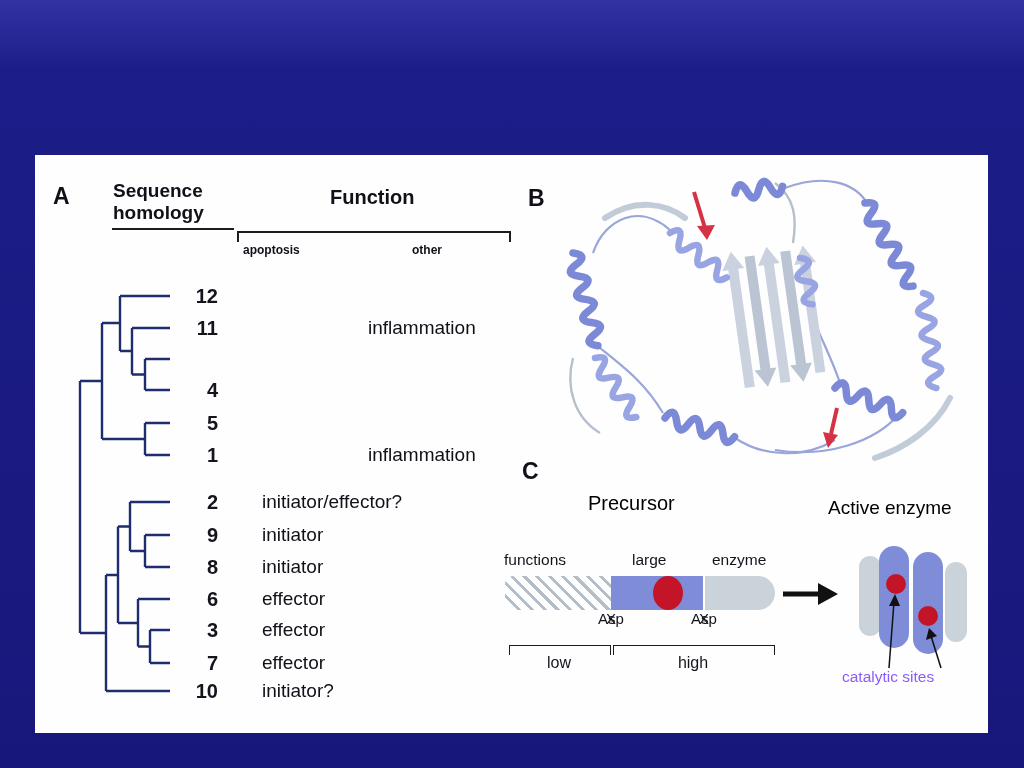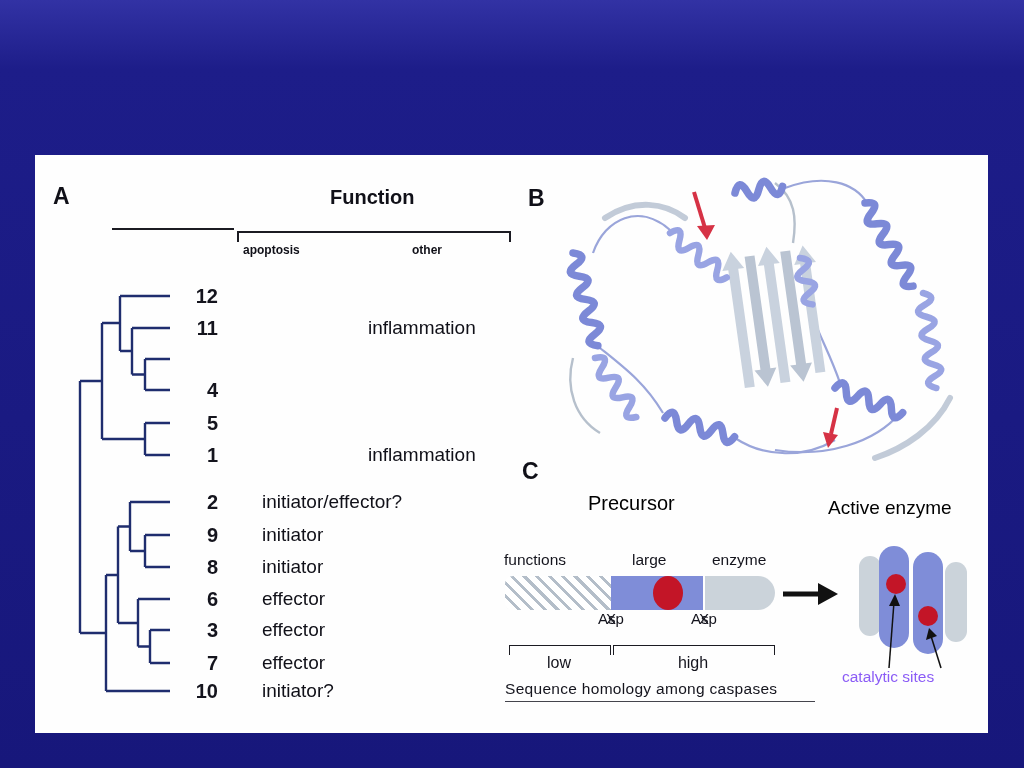--- a/index.html
+++ b/index.html
@@ -57,20 +57,21 @@
   .catlabel{left:807px;top:513px;font-size:15.5px;color:#8b5cf6;}
 </style>
 </head>
 <body>
 
 <div class="slide">
 
   <div class="panel">
 
     <div class="plabel" style="left:18px;top:28px">A</div>
+    <div class="hdr seqhom">Sequence homology</div>
     <div class="seqhom-rule"></div>
     <div class="hdr funchdr">Function</div>
     <div class="func-bracket"></div>
     <div class="subcol apop">apoptosis</div>
     <div class="subcol othr">other</div>
 
     <svg class="tree" viewBox="0 0 185 435">
       <path d="M120 21 H70 M120 53 H82 M120 84 H95 M120 115 H95 M120 148 H95 M120 180 H95
                M120 227 H80 M120 260 H95 M120 292 H95 M120 324 H88 M120 355 H100 M120 388 H100 M120 416 H56
                M95 84 V115 M95 99.5 H82 M82 53 V99.5 M82 76 H70 M70 21 V76 M70 48 H52
@@ -202,21 +203,20 @@
       <span>Asp</span>
       <span class="arr">↑</span>
       <span>X</span>
     </div>
 
     <div class="bracket" style="left:474px;width:100px"></div>
     <div class="bracket" style="left:578px;width:160px"></div>
     <div class="brk-word" style="left:474px;width:100px">low</div>
     <div class="brk-word" style="left:578px;width:160px">high</div>
 
-    <div class="caption">Sequence homology among caspases</div>
 
     <svg class="bigarrow" viewBox="0 0 58 32">
       <line x1="3" y1="16" x2="40" y2="16" stroke="#111" stroke-width="5"></line>
       <polygon points="38,5 58,16 38,27" fill="#111"></polygon>
     </svg>
 
     <svg class="enzyme" viewBox="0 0 125 135">
       <rect x="4" y="16" width="22" height="80" rx="11" fill="#cbd3da"></rect>
       <rect x="90" y="22" width="22" height="80" rx="11" fill="#cbd3da"></rect>
       <rect x="24" y="6" width="30" height="102" rx="15" fill="#7f8dd8"></rect>

